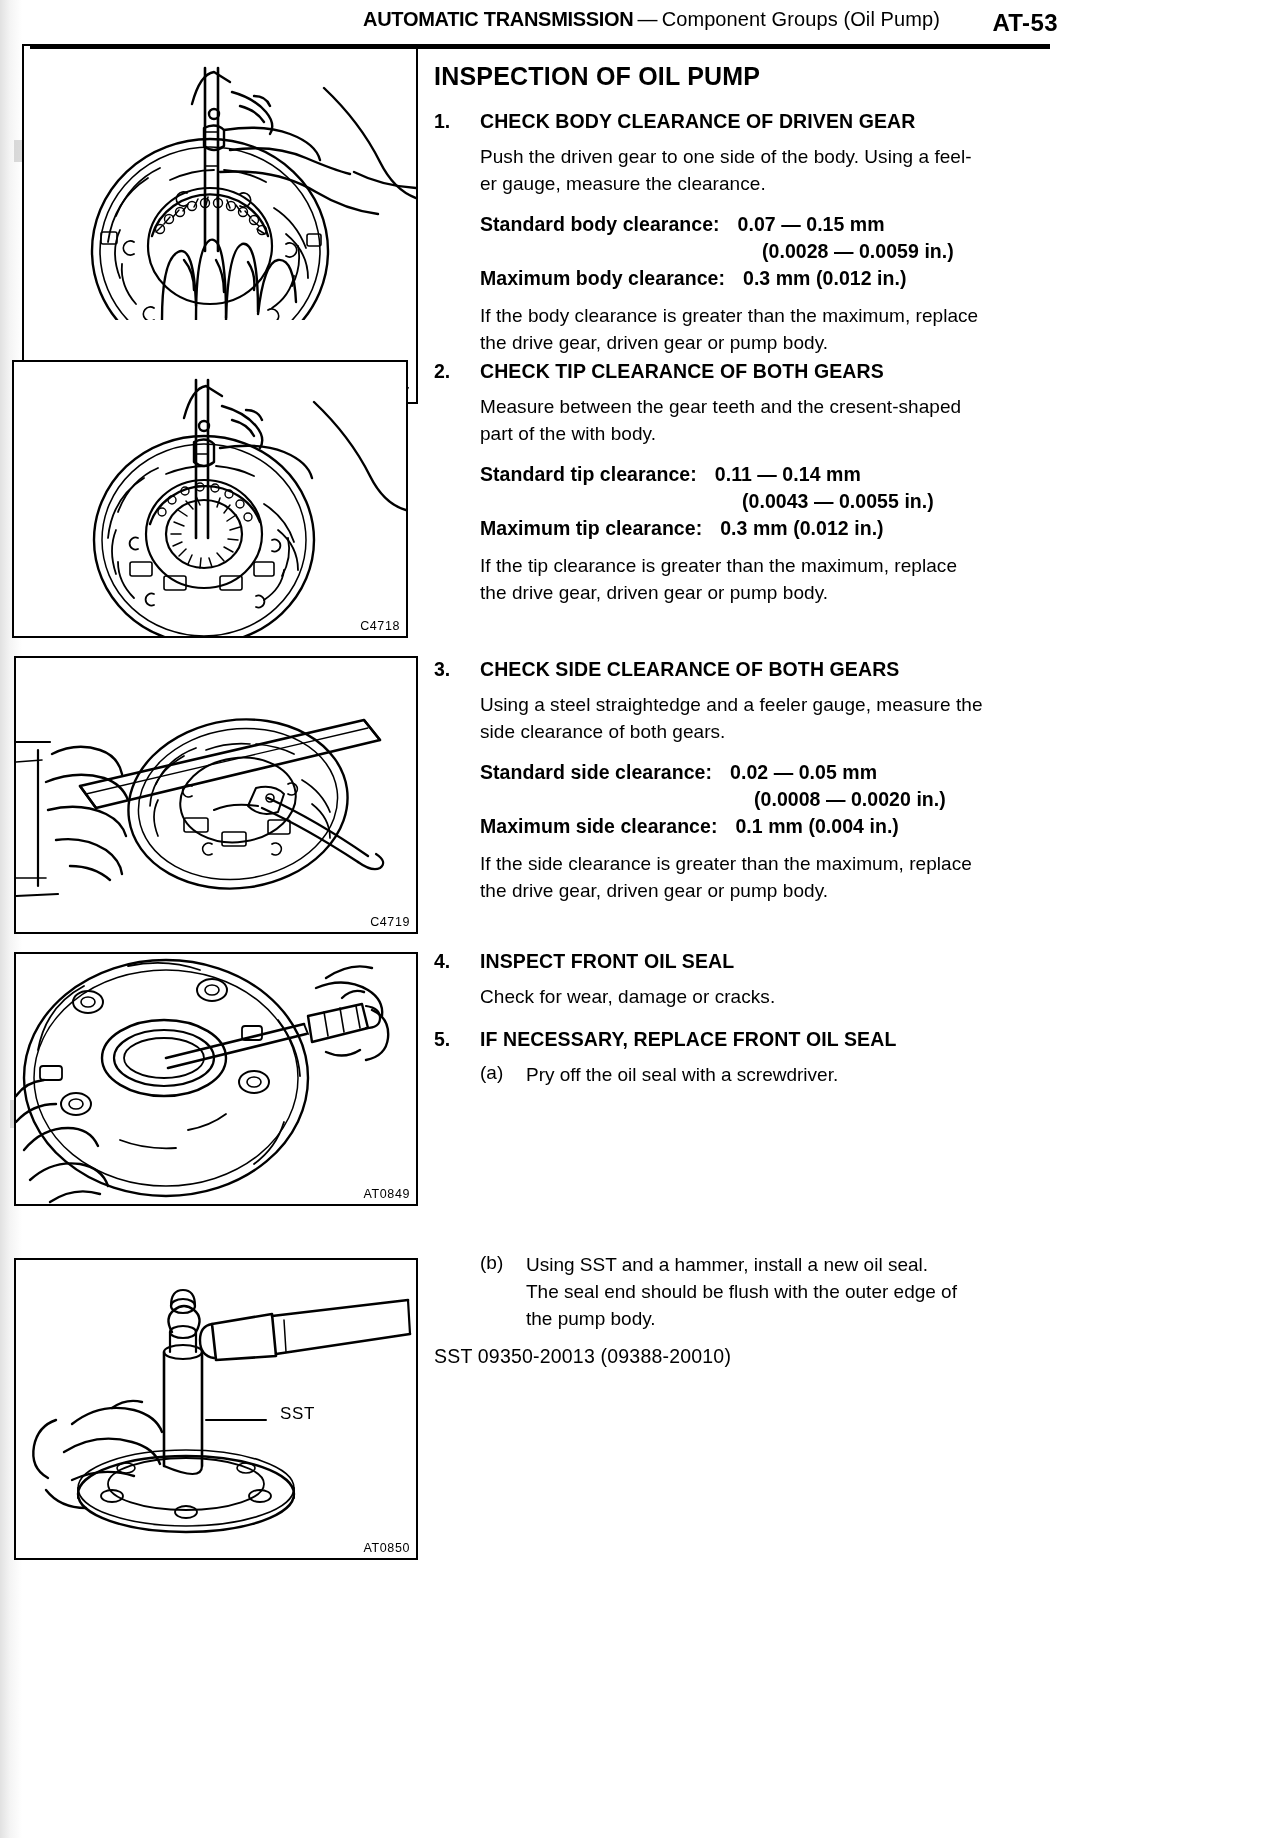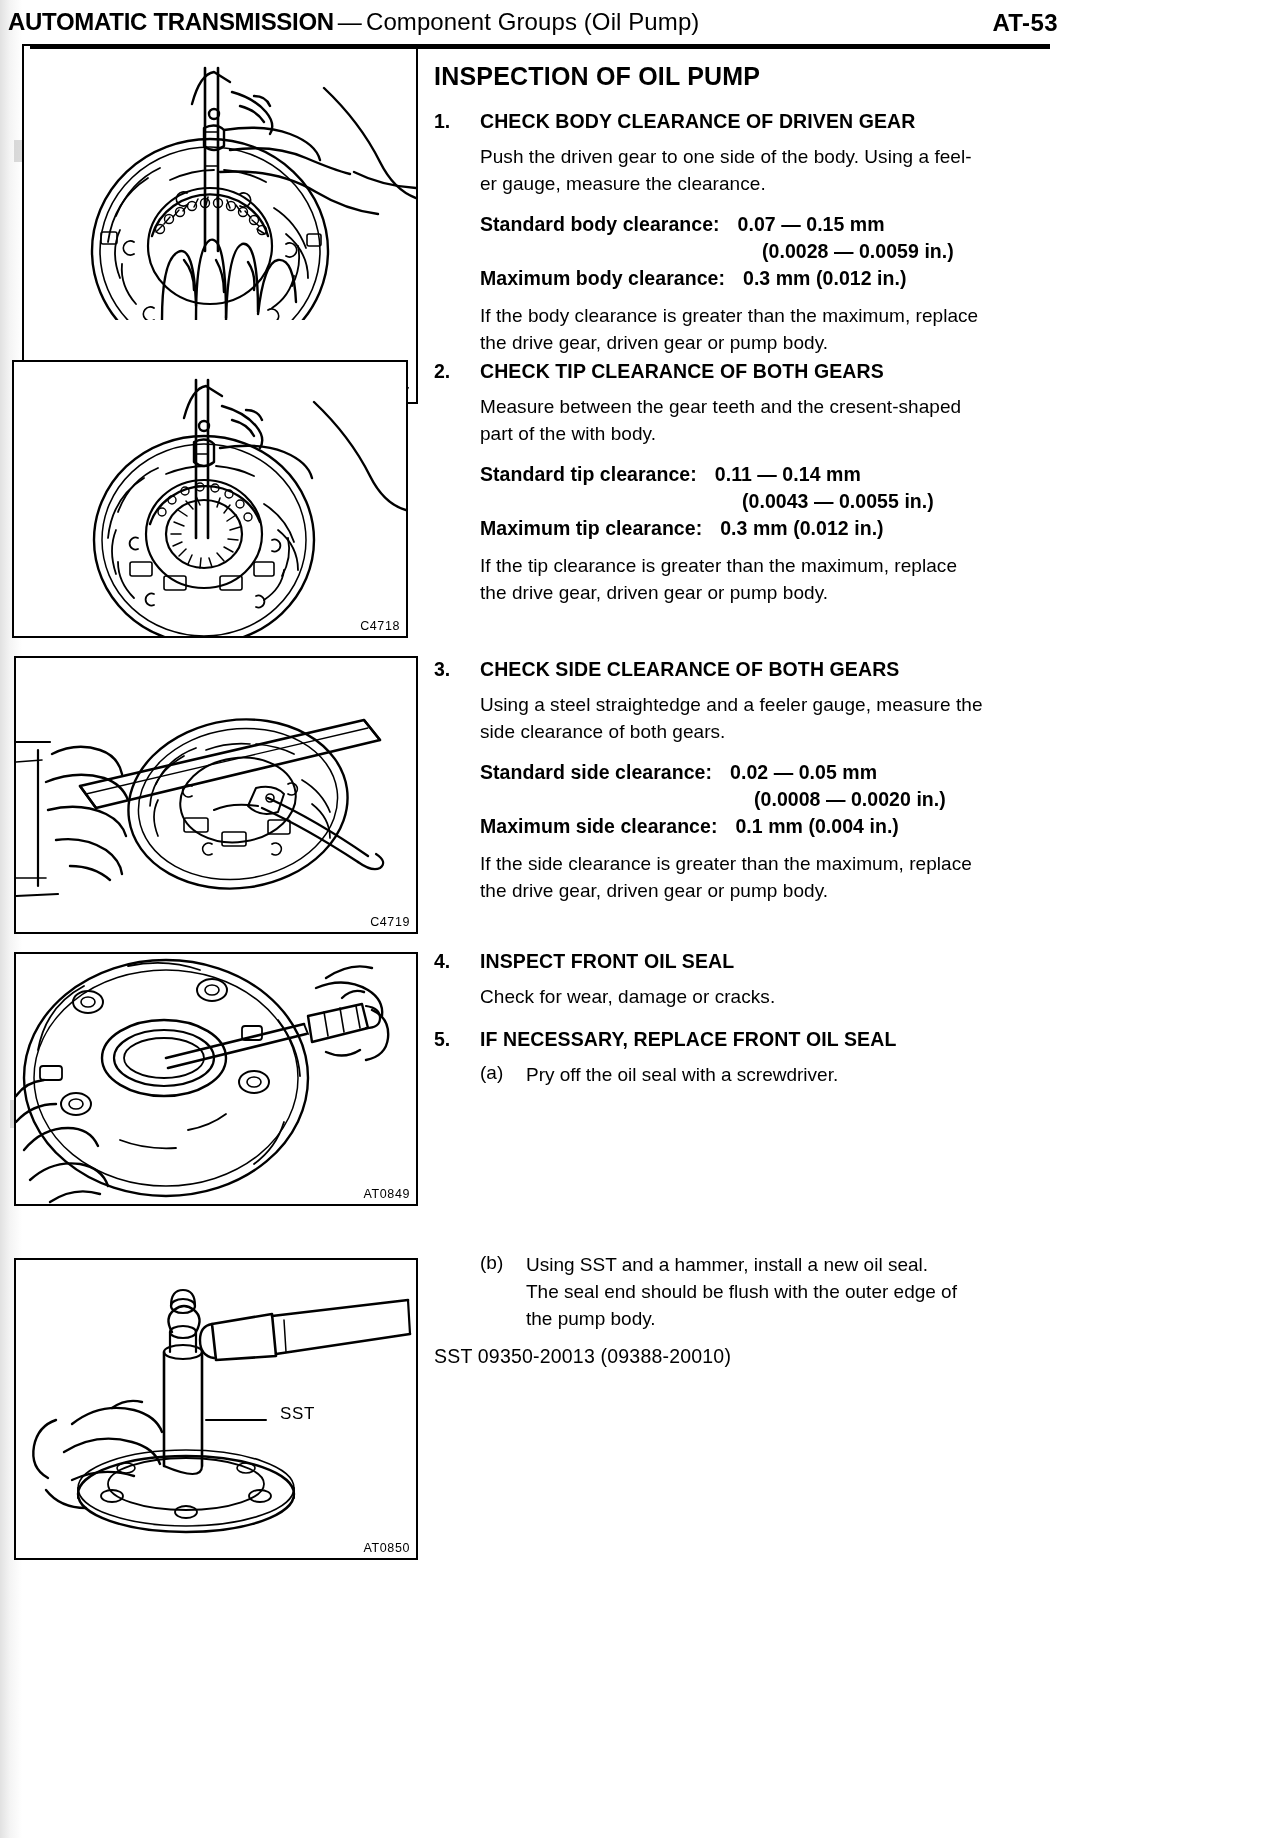--- a/index.html
+++ b/index.html
@@ -36,24 +36,24 @@
 
   
   .page-header {
     position: absolute;
     left: 0; top: 0;
     width: 1080px; height: 50px;
     z-index: 3;
   }
   .hdr-title {
     position: absolute;
-    left: 8px; top: 8px;
+    left: 0; top: 8px;
     width: 940px;
-    text-align: left;
-    font-size: 24px;
+    text-align: right;
+    font-size: 20px;
     letter-spacing: .1px;
     white-space: nowrap;
   }
   .hdr-title .b {
     font-weight: bold;
     letter-spacing: -0.3px;
   }
   .hdr-title .dash { font-weight: normal; padding: 0 4px; }
   .hdr-title .sub { font-weight: normal; }
   .hdr-page {

